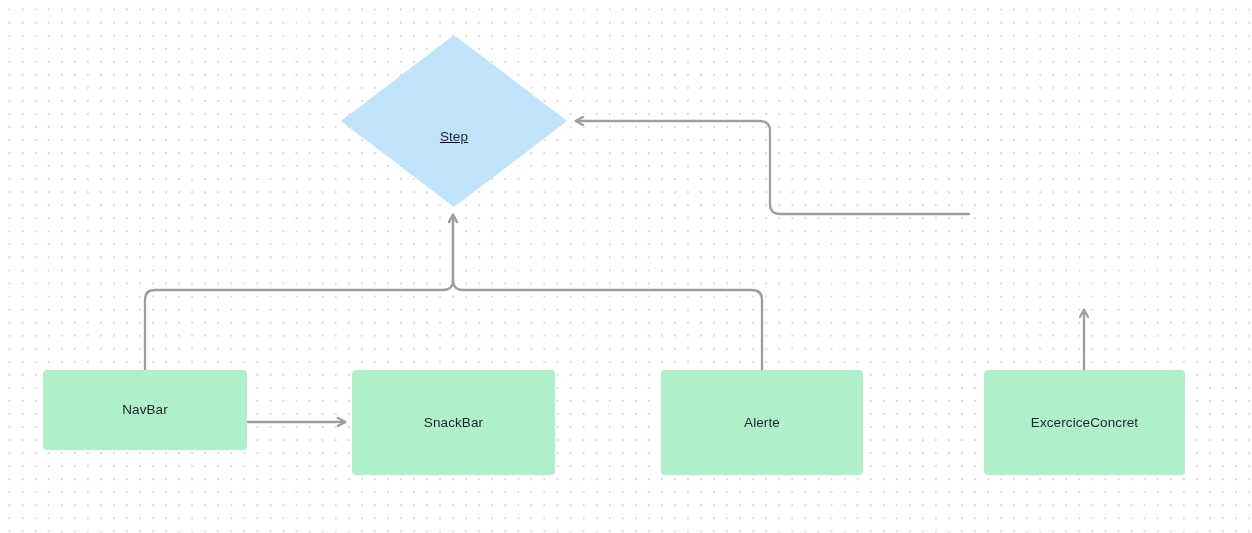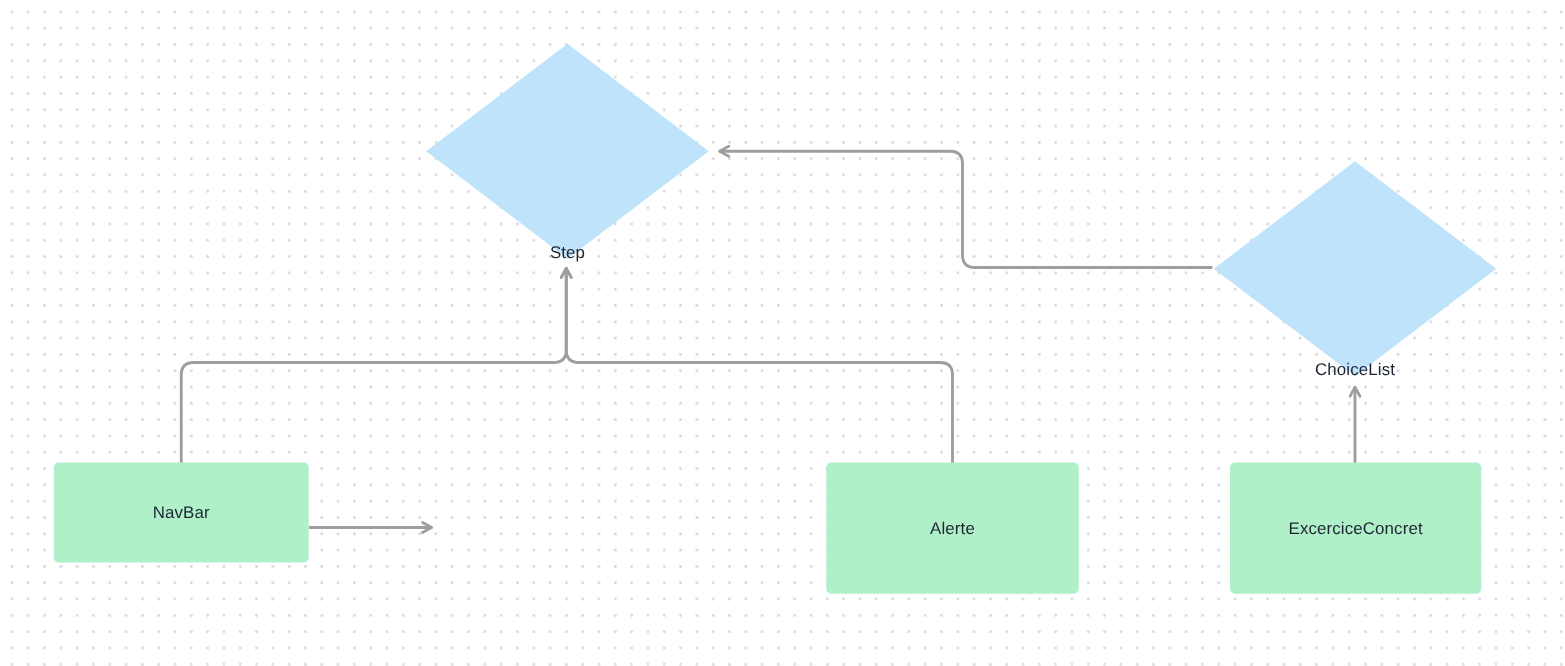--- a/index.html
+++ b/index.html
@@ -53,26 +53,27 @@
   .diamond-shape {
     position: absolute;
     left: 0;
     top: 0;
     width: 100%;
     height: 100%;
   }
   .diamond-label-holder {
     position: absolute;
     left: 0;
-    top: 0;
+    top: 16px;
     width: 100%;
     height: 100%;
     display: flex;
-    align-items: flex-end;
+    align-items: center;
     justify-content: center;
+    text-decoration: underline;
   }
 </style>
 </head>
 <body>
 
 <div id="canvas">
 
   <svg id="edge-layer" viewBox="0 0 1252 533" width="1252" height="533" xmlns="http://www.w3.org/2000/svg">
     <defs>
       <marker id="arrowhead" markerWidth="11" markerHeight="11" refX="8.5" refY="5" orient="auto" markerUnits="userSpaceOnUse">
@@ -93,33 +94,28 @@
 
   <div class="diamond-wrap" style="left:340px; top:34px; width:228px; height:174px;">
     <svg class="diamond-shape" viewBox="0 0 228 174" preserveAspectRatio="none">
       <path d="M 114 1 L 227 87 L 114 173 L 1 87 Z" fill="#bfe3fa"></path>
     </svg>
     <div class="diamond-label-holder">
       <span class="node-label">Step</span>
     </div>
   </div>
 
-  <div class="diamond-wrap" style="left:970px; top:128px; width:228px; height:174px;">
-    <svg class="diamond-shape" viewBox="0 0 228 174" preserveAspectRatio="none">
-      <path d="M 114 1 L 227 87 L 114 173 L 1 87 Z" fill="#bfe3fa"></path>
-    </svg>
-    <div class="diamond-label-holder">
-      <span class="node-label">ChoiceList</span>
-    </div>
-  </div>
 
   <div class="node rect-node" style="left:43px; top:370px; width:204px; height:80px; background:#b0f0c8;">
     <span class="node-label">NavBar</span>
   </div>
 
+  <div class="node rect-node" style="left:352px; top:370px; width:203px; height:105px; background:#b0f0c8;">
+    <span class="node-label">SnackBar</span>
+  </div>
 
   <div class="node rect-node" style="left:661px; top:370px; width:202px; height:105px; background:#b0f0c8;">
     <span class="node-label">Alerte</span>
   </div>
 
   <div class="node rect-node" style="left:984px; top:370px; width:201px; height:105px; background:#b0f0c8;">
     <span class="node-label">ExcerciceConcret</span>
   </div>
 
 </div>

